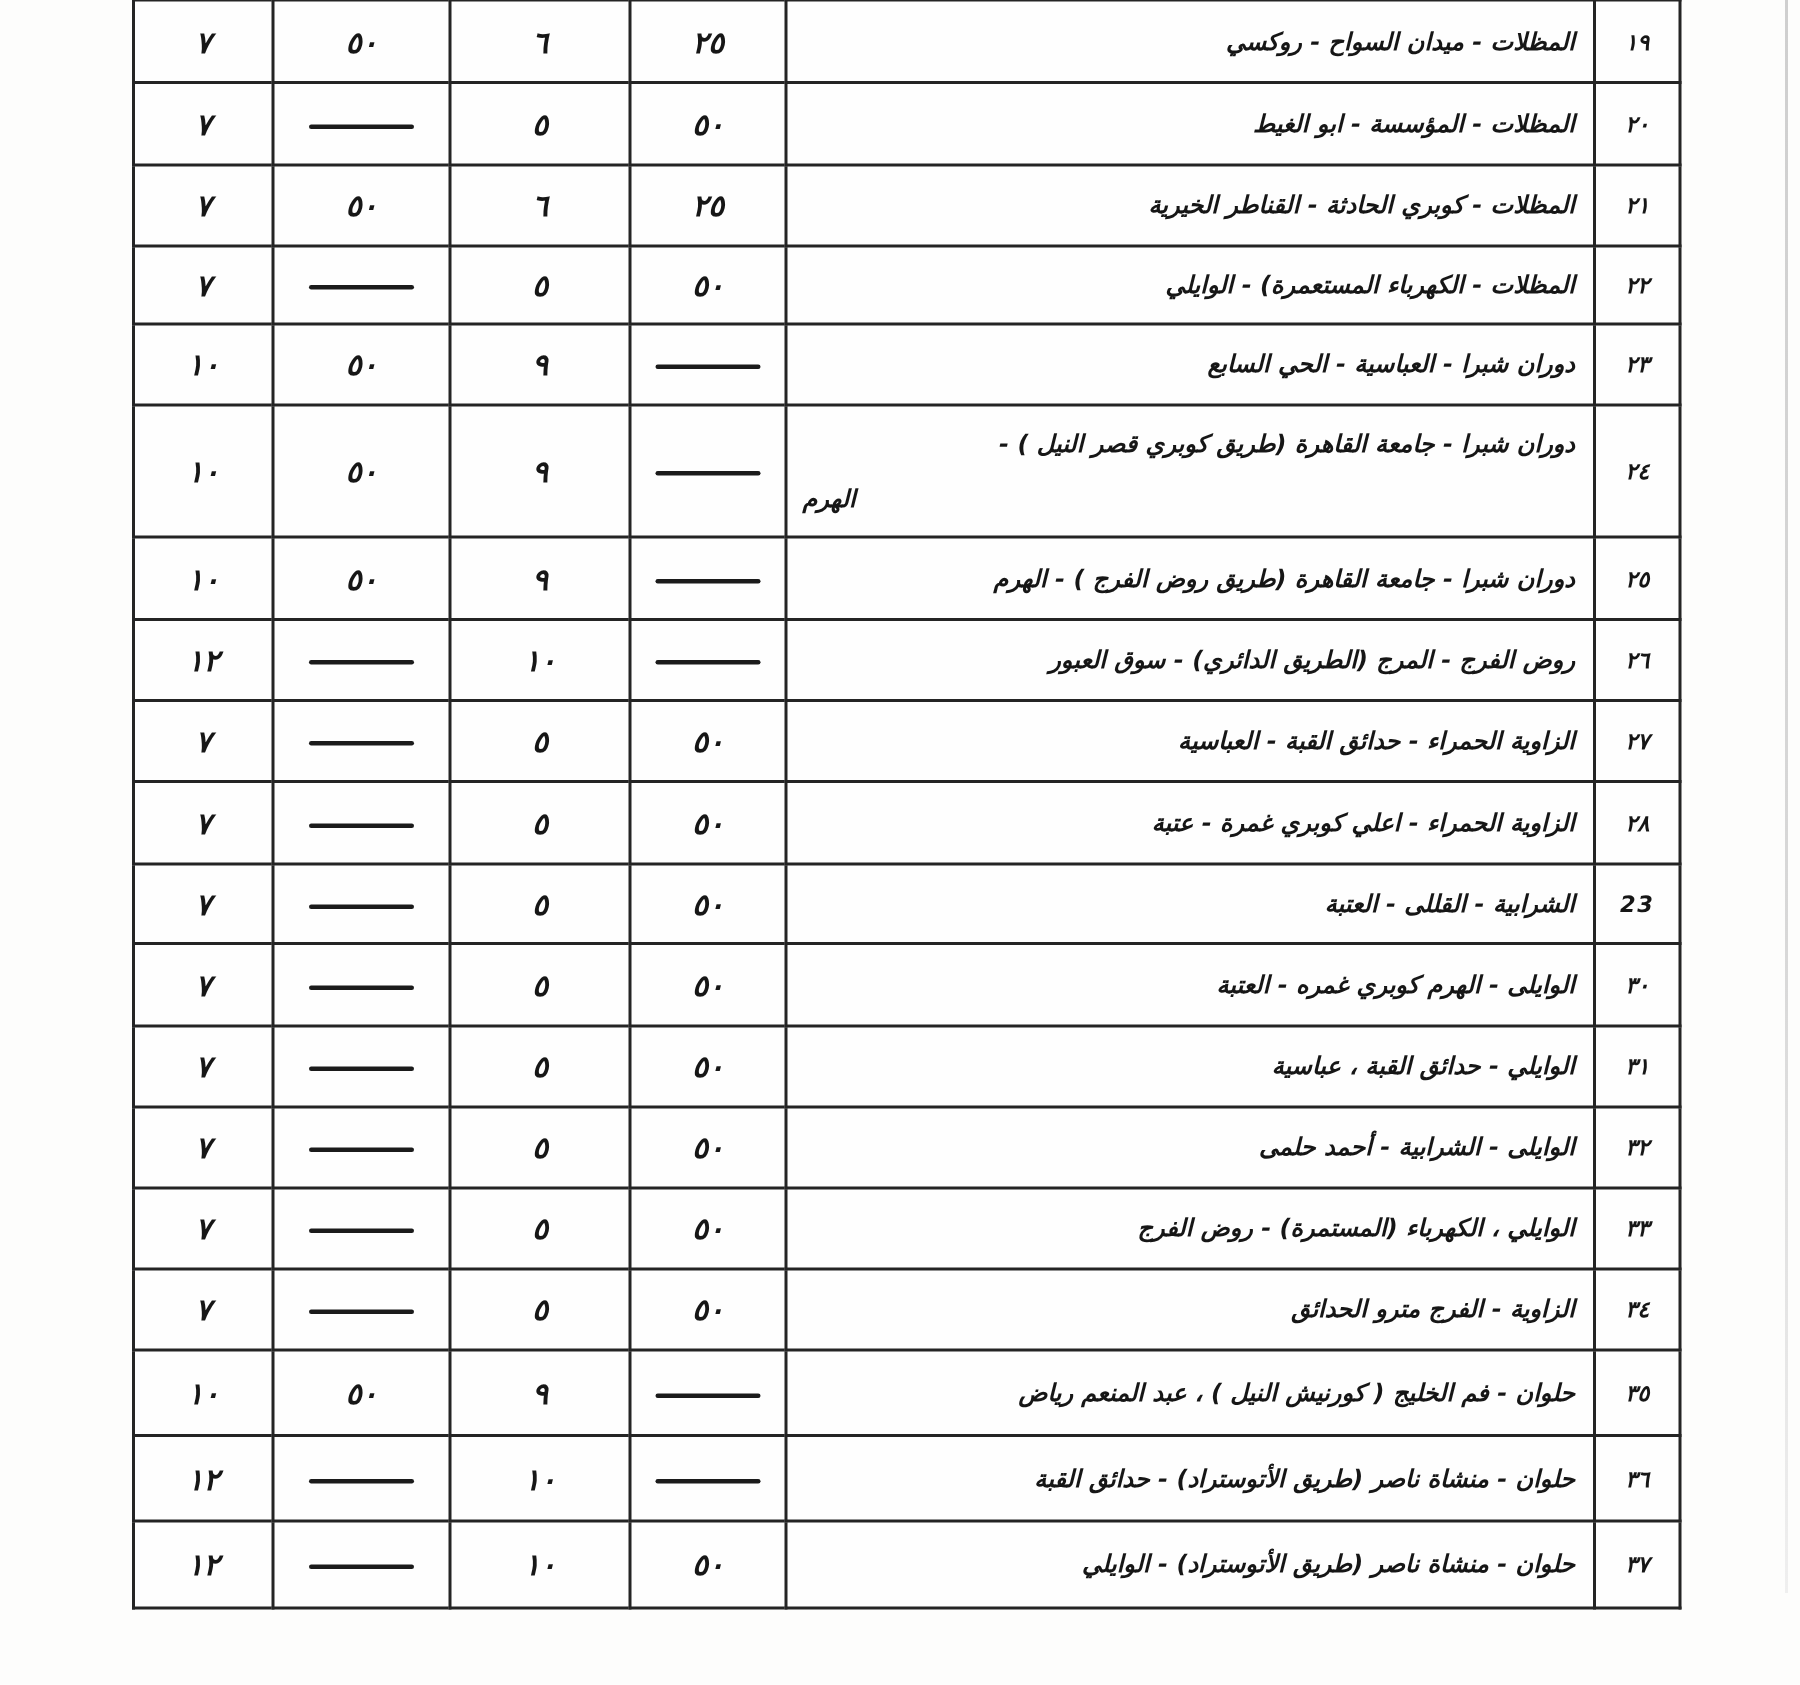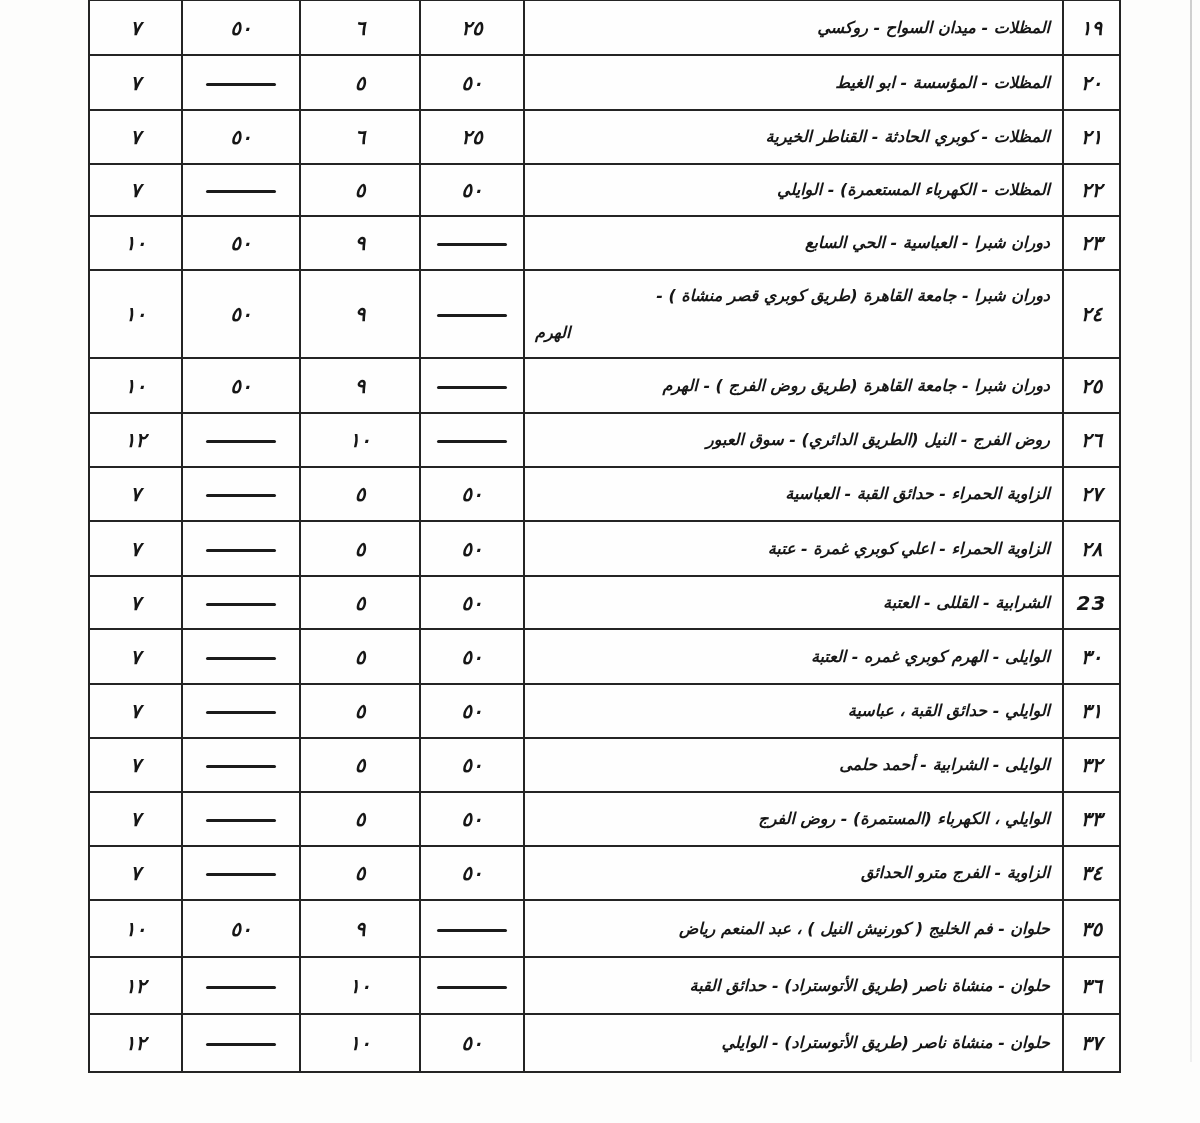--- a/index.html
+++ b/index.html
@@ -21,21 +21,21 @@
     direction:rtl;
     background:#fefefe;
   }
   .routes-table td{
     border:2px solid #242424;
     vertical-align:middle;
     text-align:center;
     padding:0;
   }
   td.no-cell{
-    font-size:20px;
+    font-size:15px;
     font-style:italic;
     font-weight:bold;
     letter-spacing:1px;
   }
   td.name-cell{
     text-align:right;
     padding:4px 12px 4px 8px;
     font-size:16px;
     font-weight:bold;
     font-style:italic;
@@ -149,42 +149,42 @@
           <div>دوران شبرا - العباسية - الحي السابع</div>
         </td>
         <td class="value-cell"><span class="dashline"></span></td>
         <td class="value-cell">٩</td>
         <td class="value-cell">٥٠</td>
         <td class="value-cell">١٠</td>
       </tr>
       <tr style="height: 88px;">
         <td class="no-cell">٢٤</td>
         <td class="name-cell">
-          <div>دوران شبرا - جامعة القاهرة (طريق كوبري قصر منشاة ) -</div>
+          <div>دوران شبرا - جامعة القاهرة (طريق كوبري قصر النيل ) -</div>
           <div class="line2">الهرم</div>
         </td>
         <td class="value-cell"><span class="dashline"></span></td>
         <td class="value-cell">٩</td>
         <td class="value-cell">٥٠</td>
         <td class="value-cell">١٠</td>
       </tr>
       <tr style="height: 55px;">
         <td class="no-cell">٢٥</td>
         <td class="name-cell">
           <div>دوران شبرا - جامعة القاهرة (طريق روض الفرج ) - الهرم</div>
         </td>
         <td class="value-cell"><span class="dashline"></span></td>
         <td class="value-cell">٩</td>
         <td class="value-cell">٥٠</td>
         <td class="value-cell">١٠</td>
       </tr>
       <tr style="height: 54px;">
         <td class="no-cell">٢٦</td>
         <td class="name-cell">
-          <div>روض الفرج - النيل (الطريق الدائري) - سوق العبور</div>
+          <div>روض الفرج - المرج (الطريق الدائري) - سوق العبور</div>
         </td>
         <td class="value-cell"><span class="dashline"></span></td>
         <td class="value-cell">١٠</td>
         <td class="value-cell"><span class="dashline"></span></td>
         <td class="value-cell">١٢</td>
       </tr>
       <tr style="height: 54px;">
         <td class="no-cell">٢٧</td>
         <td class="name-cell">
           <div>الزاوية الحمراء - حدائق القبة - العباسية</div>

